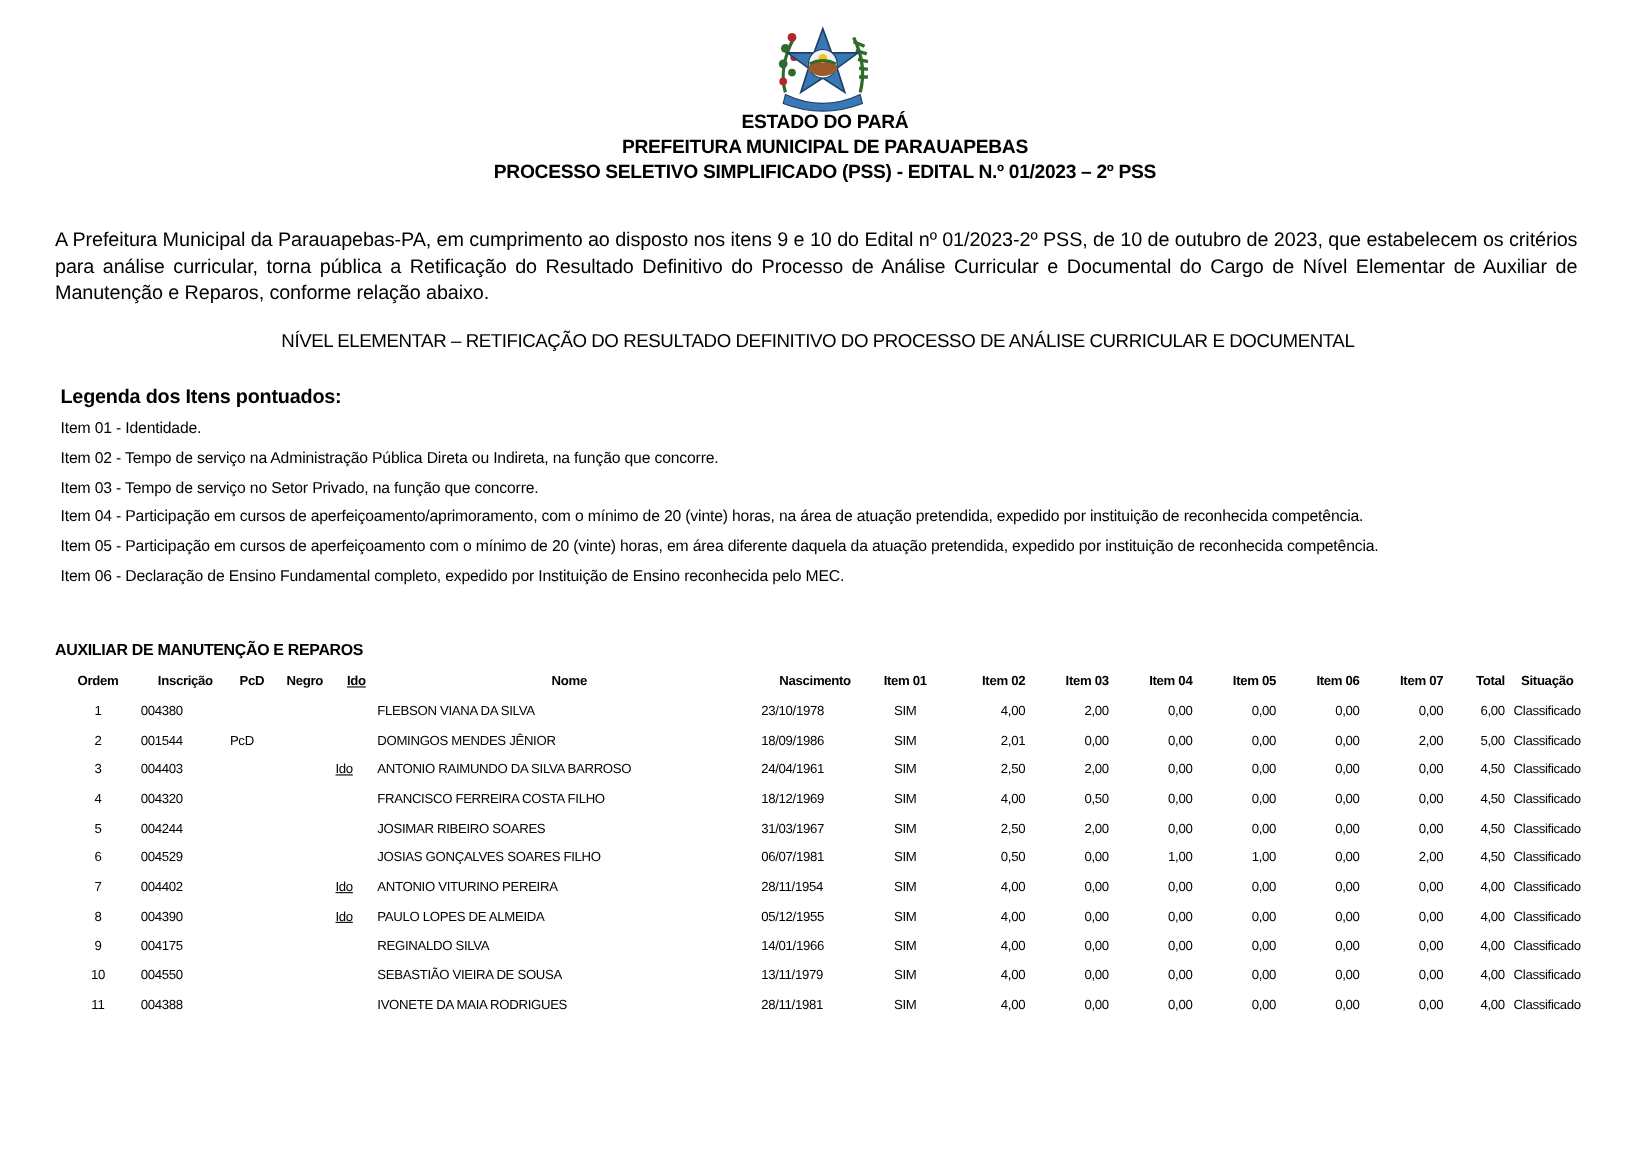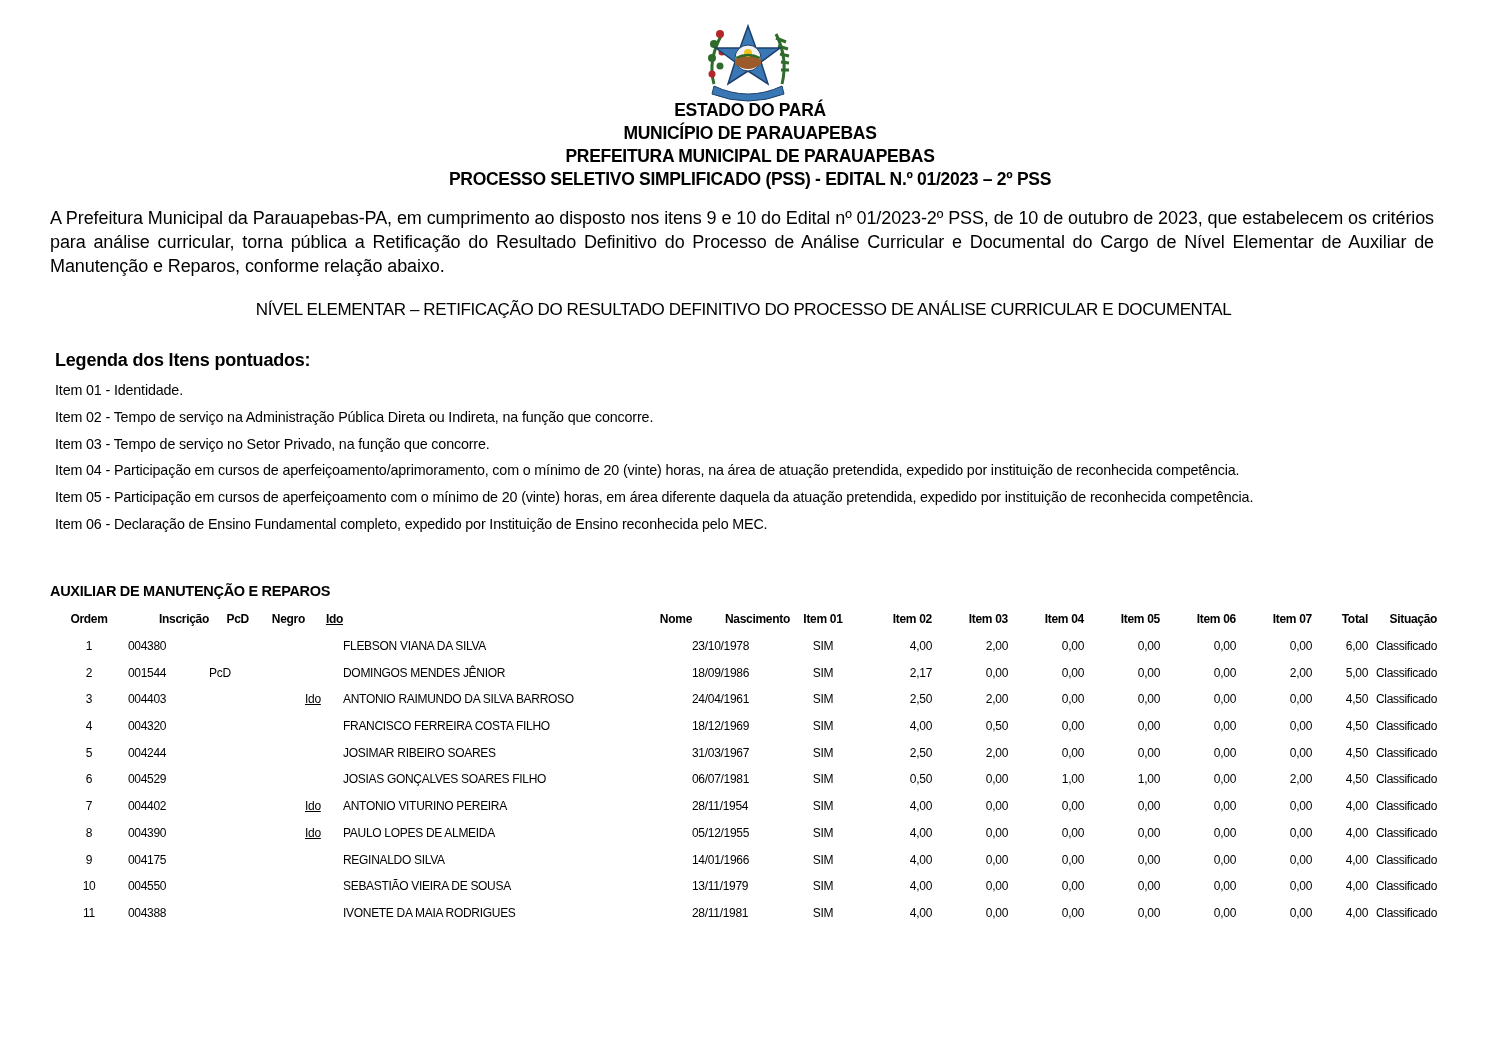--- a/index.html
+++ b/index.html
@@ -15,21 +15,21 @@
   .section-title { position: absolute; left: 0; top: 300px; width: 1487px; text-align: center; font-weight: normal; font-size: 17px; letter-spacing: -0.4px; white-space: nowrap; }
 
   .legend-title { position: absolute; left: 55px; top: 350px; font-weight: bold; font-size: 18px; letter-spacing: -0.2px; }
   .legend-list { position: absolute; left: 55px; top: 380px; margin: 0; padding: 0; list-style: none; }
   .legend-list li { font-size: 14.3px; height: 26.8px; line-height: 20px; white-space: nowrap; letter-spacing: -0.15px; }
 
   .cargo-title { position: absolute; left: 50px; top: 583px; font-weight: bold; font-size: 14.5px; letter-spacing: -0.3px; font-family: "Liberation Sans", sans-serif; }
 
   table.results { position: absolute; left: 50px; top: 606px; border-collapse: collapse; font-size: 12px; font-family: "Liberation Sans", sans-serif; letter-spacing: -0.3px; }
   table.results th, table.results td { padding: 0; height: 26.7px; white-space: nowrap; }
-  table.results th { font-weight: bold; text-align: right; }
+  table.results th { font-weight: bold; text-align: center; }
   .c-ordem { width: 78px; text-align: center !important; }
   .c-insc { width: 81px; }
   .c-pcd { width: 40px; }
   .c-negro { width: 56px; }
   .c-ido { width: 38px; text-decoration: underline; }
   .c-nome { width: 349px; }
   .c-nasc { width: 98px; }
   .c-item01 { width: 66px; text-align: center !important; }
   .num { text-align: right !important; }
   .c-item { width: 76px; }
@@ -60,21 +60,20 @@
     <path d="M35 38 Q48 28 61 38 L61 42 Q48 52 35 42 Z" fill="#9c5a2a"></path>
     <circle cx="48" cy="31" r="4" fill="#f2c21a"></circle>
     <path d="M36 36 Q48 30 60 36" stroke="#2f6b2a" stroke-width="2.5" fill="none"></path>
 
     <path d="M14 64 Q48 80 82 64 L84 72 Q48 86 12 72 Z" fill="#3a78b5" stroke="#1d3f6a" stroke-width="1"></path>
   </svg>
 </div>
 
 <div class="header">
   <div>ESTADO DO PARÁ</div>
-  <div>MUNICÍPIO DE PARAUAPEBAS</div>
   <div>PREFEITURA MUNICIPAL DE PARAUAPEBAS</div>
   <div>PROCESSO SELETIVO SIMPLIFICADO (PSS) - EDITAL N.º 01/2023 – 2º PSS</div>
 </div>
 
 <p class="intro" style="margin:0;">A Prefeitura Municipal da Parauapebas-PA, em cumprimento ao disposto nos itens 9 e 10 do Edital nº 01/2023-2º PSS, de 10 de outubro de 2023, que estabelecem os critérios para análise curricular, torna pública a Retificação do Resultado Definitivo do Processo de Análise Curricular e Documental do Cargo de Nível Elementar de Auxiliar de Manutenção e Reparos, conforme relação abaixo.</p>
 
 <div class="section-title">NÍVEL ELEMENTAR – RETIFICAÇÃO DO RESULTADO DEFINITIVO DO PROCESSO DE ANÁLISE CURRICULAR E DOCUMENTAL</div>
 
 <div class="legend-title">Legenda dos Itens pontuados:</div>
 <ul class="legend-list">
@@ -130,21 +129,21 @@
       </tr>
       <tr>
         <td class="c-ordem">2</td>
         <td class="c-insc">001544</td>
         <td class="c-pcd">PcD</td>
         <td class="c-negro"></td>
         <td class="c-ido"></td>
         <td class="c-nome">DOMINGOS MENDES JÊNIOR</td>
         <td class="c-nasc">18/09/1986</td>
         <td class="c-item01">SIM</td>
-        <td class="c-item num">2,17</td>
+        <td class="c-item num">2,01</td>
         <td class="c-item num">0,00</td>
         <td class="c-item num">0,00</td>
         <td class="c-item num">0,00</td>
         <td class="c-item num">0,00</td>
         <td class="c-item num">2,00</td>
         <td class="c-total num">5,00</td>
         <td class="c-sit">Classificado</td>
       </tr>
       <tr>
         <td class="c-ordem">3</td>

